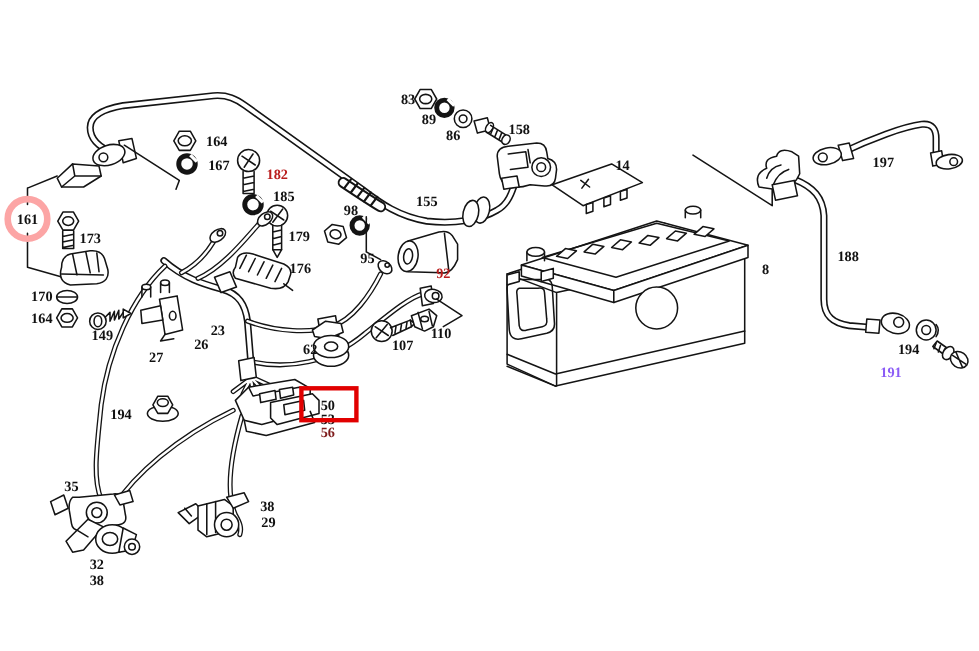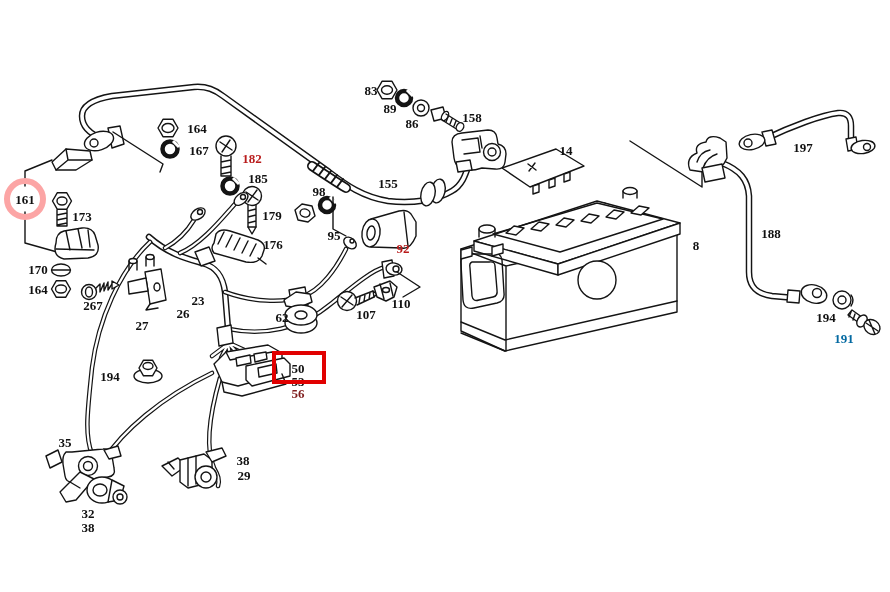--- a/index.html
+++ b/index.html
@@ -351,29 +351,29 @@
       <span class="part-label" style="left: 319px; top: 191px; color: rgb(17, 17, 17);">98</span>
       <span class="part-label" style="left: 302px; top: 235px; color: rgb(17, 17, 17); margin-left: 32px;">95</span>
       <span class="part-label" style="left: 388px; top: 183px; color: rgb(17, 17, 17);">155</span>
       <span class="part-label" style="left: 566px; top: 150px; color: rgb(17, 17, 17);">14</span>
       <span class="part-label" style="left: 403px; top: 248px; color: #b91c1c;">92</span>
       <span class="part-label" style="left: 696px; top: 245px; color: rgb(17, 17, 17);">8</span>
       <span class="part-label" style="left: 803px; top: 147px; color: rgb(17, 17, 17);">197</span>
       <span class="part-label" style="left: 771px; top: 233px; color: rgb(17, 17, 17);">188</span>
       <span class="part-label" style="left: 38px; top: 269px; color: rgb(17, 17, 17);">170</span>
       <span class="part-label" style="left: 38px; top: 289px; color: rgb(17, 17, 17);">164</span>
-      <span class="part-label" style="left: 93px; top: 305px; color: rgb(17, 17, 17);">267</span>
+      <span class="part-label" style="left: 93px; top: 305px; color: rgb(17, 17, 17);">149</span>
       <span class="part-label" style="left: 142px; top: 313px; color: rgb(17, 17, 17); margin-left: 41px;">26</span>
       <span class="part-label" style="left: 142px; top: 325px; color: rgb(17, 17, 17); text-align: center;">27</span>
       <span class="part-label" style="left: 198px; top: 300px; color: rgb(17, 17, 17);">23</span>
       <span class="part-label" style="left: 282px; top: 317px; color: rgb(17, 17, 17);">62</span>
       <span class="part-label" style="left: 366px; top: 314px; color: rgb(17, 17, 17);">107</span>
       <span class="part-label" style="left: 401px; top: 303px; color: rgb(17, 17, 17);">110</span>
       <span class="part-label" style="left: 826px; top: 317px; color: rgb(17, 17, 17);">194</span>
-      <span class="part-label" style="left: 844px; top: 338px; color: #0369a1;">191</span>
+      <span class="part-label" style="left: 810px; top: 338px; color: #8b5cf6;">191</span>
       <span class="part-label" style="left: 110px; top: 376px; color: rgb(17, 17, 17);">194</span>
       <span class="part-label" style="left: 298px; top: 368px; color: rgb(17, 17, 17);">50</span>
       <span class="part-label" style="left: 298px; top: 381px; color: rgb(17, 17, 17);">53</span>
       <span class="part-label" style="left: 298px; top: 393px; color: #7f1d1d;">56</span>
       <span class="part-label" style="left: 65px; top: 442px; color: rgb(17, 17, 17);">35</span>
       <span class="part-label" style="left: 88px; top: 513px; color: rgb(17, 17, 17);">32</span>
       <span class="part-label" style="left: 88px; top: 527px; color: rgb(17, 17, 17);">38</span>
       <span class="part-label" style="left: 243px; top: 460px; color: rgb(17, 17, 17);">38</span>
       <span class="part-label" style="left: 244px; top: 475px; color: rgb(17, 17, 17);">29</span>
     </div>

